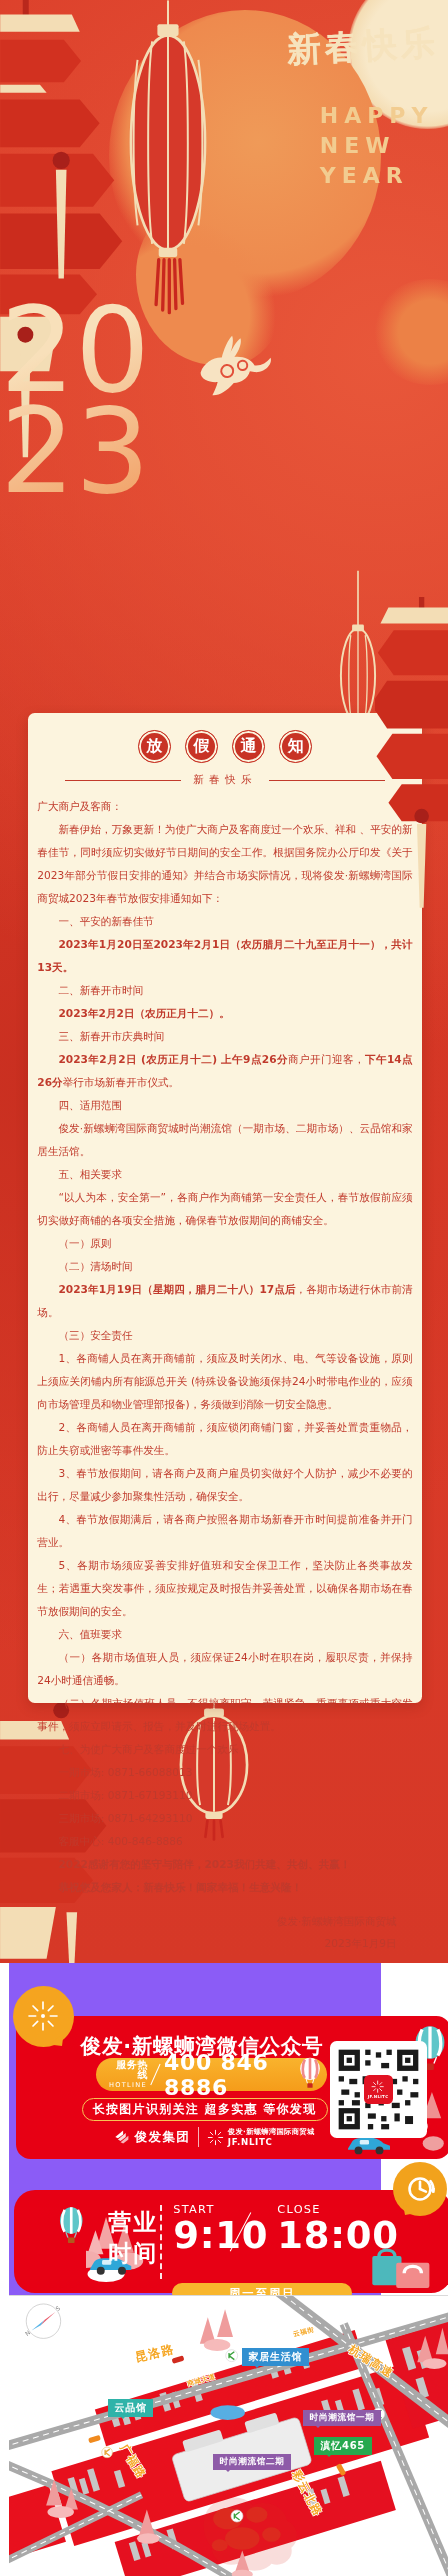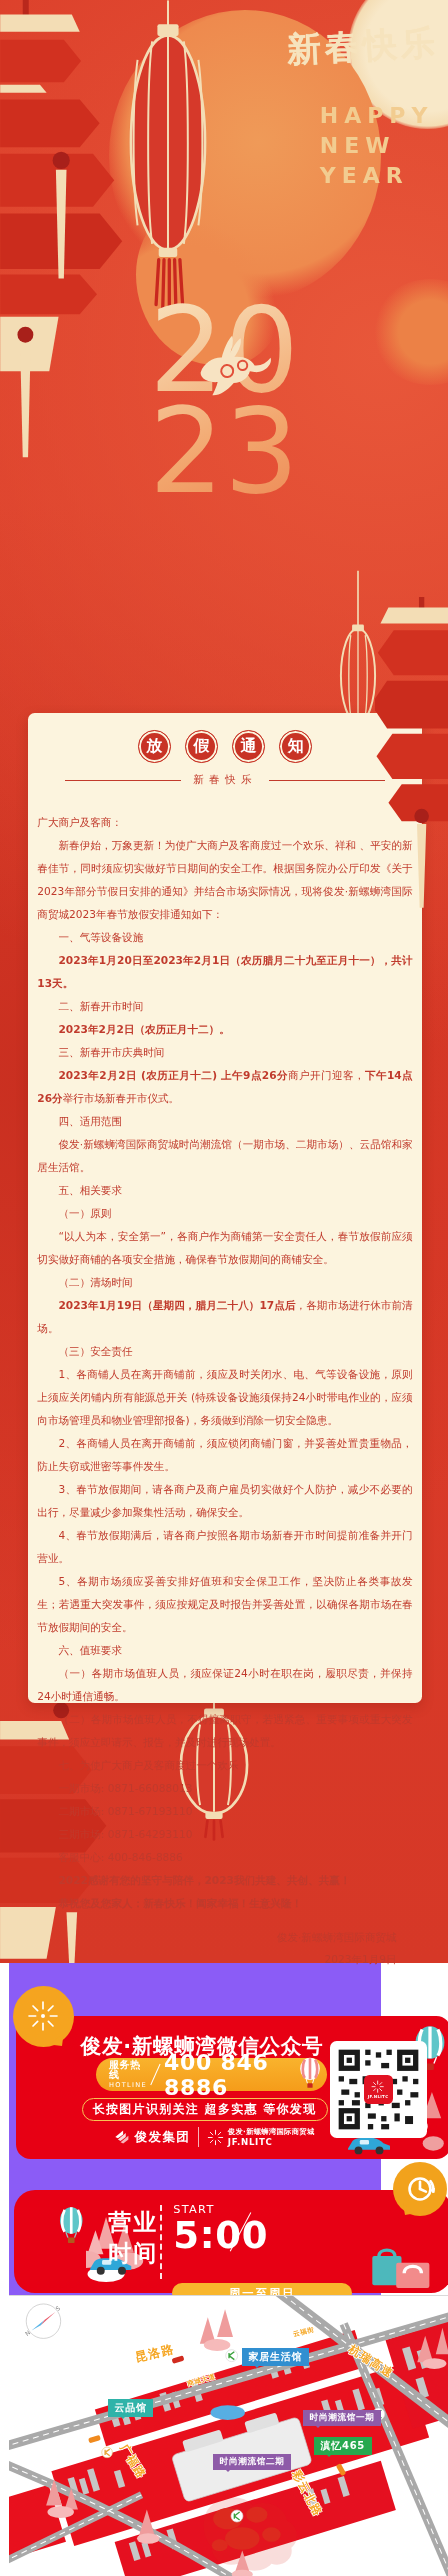--- a/index.html
+++ b/index.html
@@ -17,58 +17,58 @@
         background:radial-gradient(circle at 55% 45%, #ef9a58 0%, #ee8a4e 60%, rgba(238,138,78,0) 71%);}
   .orange-tail{left:136px;top:199px;width:146px;height:166px;border-radius:50% 50% 40% 60%;
         background:radial-gradient(circle at 30% 70%, #ee8a4e 0%, #ee8a4e 45%, rgba(238,138,78,0) 62%);}
   .orange-blob-br{left:371px;top:279px;width:119px;height:106px;border-radius:50%;
         background:radial-gradient(circle,#ec8146 40%,rgba(236,129,70,0) 70%);}
   .calligraphy{right:9.3px;top:24px;width:166px;text-align:right;color:#f6e3bd;
         font-size:34px;font-weight:700;letter-spacing:4px;transform:rotate(-3deg);
         text-shadow:0 0 0.7px #f6e3bd;}
   .en-title{right:14.6px;top:101px;color:#f2cc90;font-weight:600;
         font-size:22px;letter-spacing:6px;line-height:30px;}
-  .year{left:0;top:300px;width:448px;text-align:center;line-height:101px;
+  .year{left:0;top:300px;width:448px;line-height:101px;
         font-size:118px;font-weight:400;
         background:linear-gradient(155deg,#f8e0ba 18%,#f2a56c 62%,#ec8150 92%);
         -webkit-background-clip:text;background-clip:text;color:transparent;}
   .rabbit{left:196px;top:330px;transform:rotate(-6deg);}
   
   .paper{position:absolute;left:28px;top:713px;width:394px;height:990px;background:#fcf4de;
          border-radius:6.6px;box-shadow:0 4px 12px rgba(120,20,10,.25);z-index:2;
          padding:0;box-sizing:border-box;}
   .paper-inner{padding:17px 9.3px 0 9.3px;}
   .nc-row{display:flex;justify-content:center;gap:14.6px;}
   .nc{width:30.5px;height:30.5px;border-radius:50%;background:#c83325;border:1.3px solid #c83325;
       box-shadow:inset 0 0 0 2px #fcf4de;display:flex;align-items:center;justify-content:center;
       color:#fff;font-size:16px;font-weight:700;}
   .sub-row{display:flex;align-items:center;justify-content:center;margin-top:10.6px;color:#c23a2b;}
   .sub-row .ln{height:0.7px;background:#c23a2b;width:116px;}
   .sub-row .tx{margin:0 12px;font-size:10.6px;letter-spacing:5.3px;}
-  .notice-text{margin-top:24px;color:#c03a2c;font-size:10.6px;line-height:23px;text-align:justify;}
+  .notice-text{margin-top:8px;color:#c03a2c;font-size:10.6px;line-height:23px;text-align:justify;}
   .notice-text p{margin:0;text-indent:2em;}
   .notice-text .b{font-weight:700;}
   .sign-block{margin-top:10.6px;text-align:right;padding-right:16px;color:#c03a2c;
       font-size:10.6px;line-height:22.5px;}
   
   .pagoda-right{filter:blur(0.7px);z-index:3;}
   
   .white-area{position:absolute;left:9px;top:1963px;width:372px;height:613px;background:#8b5cf6;}
   
   .wx-banner{position:absolute;left:6.6px;top:53px;width:435px;height:143px;background:#e70014;
              border-radius:14.6px;}
   .wx-bubble{position:absolute;left:-2.7px;top:-30.5px;width:61px;height:61px;border-radius:50%;
              background:#f5a41f;display:flex;align-items:center;justify-content:center;}
   .wx-bubble:after{content:"";position:absolute;right:2.7px;bottom:-8px;width:0;height:0;
              border:9.3px solid transparent;border-top-color:#f5a41f;transform:rotate(-38deg);}
   .wx-title{position:absolute;left:65px;top:16px;color:#fff;font-size:20.6px;font-weight:700;letter-spacing:0.7px;}
   .wx-hotline{position:absolute;left:80px;top:42px;width:231px;height:33px;border-radius:16.6px;
              background:linear-gradient(180deg,#f9b32d,#f59c1a);display:flex;align-items:center;}
   .wx-hot-label{margin-left:13.3px;text-align:left;color:#fff;line-height:1;}
-  .wx-hot-label .cn{font-size:10px;font-weight:700;letter-spacing:0.7px;}
+  .wx-hot-label .cn{font-size:10px;font-weight:700;letter-spacing:0.7px;text-align:right;}
   .wx-hot-label .en{font-size:6.6px;letter-spacing:1.3px;margin-top:2px;}
   .wx-slash{width:1.3px;height:22.5px;background:#fff;transform:rotate(24deg);margin:0 8px 0 6.6px;}
   .wx-number{color:#fff;font-size:22px;font-weight:800;letter-spacing:0.7px;}
   .wx-follow{position:absolute;left:66px;top:82px;width:244px;height:21px;border:1.3px solid #f8c253;
              border-radius:12px;color:#fff;font-size:12px;font-weight:600;letter-spacing:1.3px;
              display:flex;align-items:center;justify-content:center;}
   .wx-logos{position:absolute;left:98px;top:111px;display:flex;align-items:center;color:#fff;}
   .wx-logo-group{display:flex;align-items:flex-start;font-size:12.6px;font-weight:700;letter-spacing:1.3px;}
   .wx-logo-sep{width:0.7px;height:20px;background:rgba(255,255,255,.7);margin:0 8px;}
   .wx-logo-market{display:flex;align-items:center;}
@@ -223,31 +223,31 @@
       </div>
       <div class="sub-row">
         <span class="ln"></span>
         <span class="tx">新春快乐</span>
         <span class="ln"></span>
       </div>
       <div class="notice-text">
         <p style="text-indent:0">广大商户及客商：</p>
         <div id="notice-paragraphs">
             <p><span>新春伊始，万象更新！为使广大商户及客商度过一个欢乐、祥和 、平安的新春佳节，同时须应切实做好节日期间的安全工作。根据国务院办公厅印发《关于2023年部分节假日安排的通知》并结合市场实际情况，现将俊发·新螺蛳湾国际商贸城2023年春节放假安排通知如下：</span></p>
-            <p><span>一、气等设备设施</span></p>
+            <p><span>一、平安的新春佳节</span></p>
             <p><span class="b">2023年1月20日至2023年2月1日（农历腊月二十九至正月十一），共计13天。</span></p>
             <p><span>二、新春开市时间</span></p>
             <p><span class="b">2023年2月2日（农历正月十二）。</span></p>
             <p><span>三、新春开市庆典时间</span></p>
             <p><span class="b">2023年2月2日 (农历正月十二) 上午9点26分</span><span>商户开门迎客，</span><span class="b">下午14点26分</span><span>举行市场新春开市仪式。</span></p>
             <p><span>四、适用范围</span></p>
             <p><span>俊发·新螺蛳湾国际商贸城时尚潮流馆（一期市场、二期市场）、云品馆和家居生活馆。</span></p>
             <p><span>五、相关要求</span></p>
+            <p><span>“以人为本，安全第一”，各商户作为商铺第一安全责任人，春节放假前应须切实做好商铺的各项安全措施，确保春节放假期间的商铺安全。</span></p>
             <p><span>（一）原则</span></p>
-            <p><span>“以人为本，安全第一”，各商户作为商铺第一安全责任人，春节放假前应须切实做好商铺的各项安全措施，确保春节放假期间的商铺安全。</span></p>
             <p><span>（二）清场时间</span></p>
             <p><span class="b">2023年1月19日（星期四，腊月二十八）17点后</span><span>，各期市场进行休市前清场。</span></p>
             <p><span>（三）安全责任</span></p>
             <p><span>1、各商铺人员在离开商铺前，须应及时关闭水、电、气等设备设施，原则上须应关闭铺内所有能源总开关 (特殊设备设施须保持24小时带电作业的，应须向市场管理员和物业管理部报备)，务须做到消除一切安全隐患。</span></p>
             <p><span>2、各商铺人员在离开商铺前，须应锁闭商铺门窗，并妥善处置贵重物品，防止失窃或泄密等事件发生。</span></p>
             <p><span>3、春节放假期间，请各商户及商户雇员切实做好个人防护，减少不必要的出行，尽量减少参加聚集性活动，确保安全。</span></p>
             <p><span>4、春节放假期满后，请各商户按照各期市场新春开市时间提前准备并开门营业。</span></p>
             <p><span>5、各期市场须应妥善安排好值班和安全保卫工作，坚决防止各类事故发生；若遇重大突发事件，须应按规定及时报告并妥善处置，以确保各期市场在春节放假期间的安全。</span></p>
             <p><span>六、值班要求</span></p>
             <p><span>（一）各期市场值班人员，须应保证24小时在职在岗，履职尽责，并保持24小时通信通畅。</span></p>
@@ -447,23 +447,27 @@
           <circle cx="54" cy="87" r="6" fill="#333"></circle>
         <rect x="24" y="71" width="14" height="7" fill="#d9f1fa" rx="2"></rect>
       </svg>
       <div class="hb-label">
         <div>营业</div>
         <div>时间</div>
       </div>
       <div class="hb-divider"></div>
       <div class="hb-col" style="left:159px">
         <div class="cap">START</div>
-        <div class="time">5:00</div>
+        <div class="time">9:10</div>
       </div>
       <div class="hb-slash"></div>
+      <div class="hb-col" style="left:263px">
+        <div class="cap">CLOSE</div>
+        <div class="time">18:00</div>
+      </div>
       <div class="hb-days">周一至周日</div>
       <svg style="position:absolute;right:12px;top:54px" width="73" height="44" viewBox="0 0 110 66">
         <rect x="8" y="18" width="44" height="44" fill="#4db8bc" rx="3"></rect>
         <path d="M18,18 C18,6 42,6 42,18" fill="none" stroke="#4db8bc" stroke-width="5"></path>
         <rect x="44" y="28" width="50" height="38" fill="#f28b8b" rx="3"></rect>
         <path d="M56,44 C56,30 82,30 82,44" fill="none" stroke="#fff" stroke-width="5"></path>
       </svg>
     </div>
 
     <div class="map-section">

